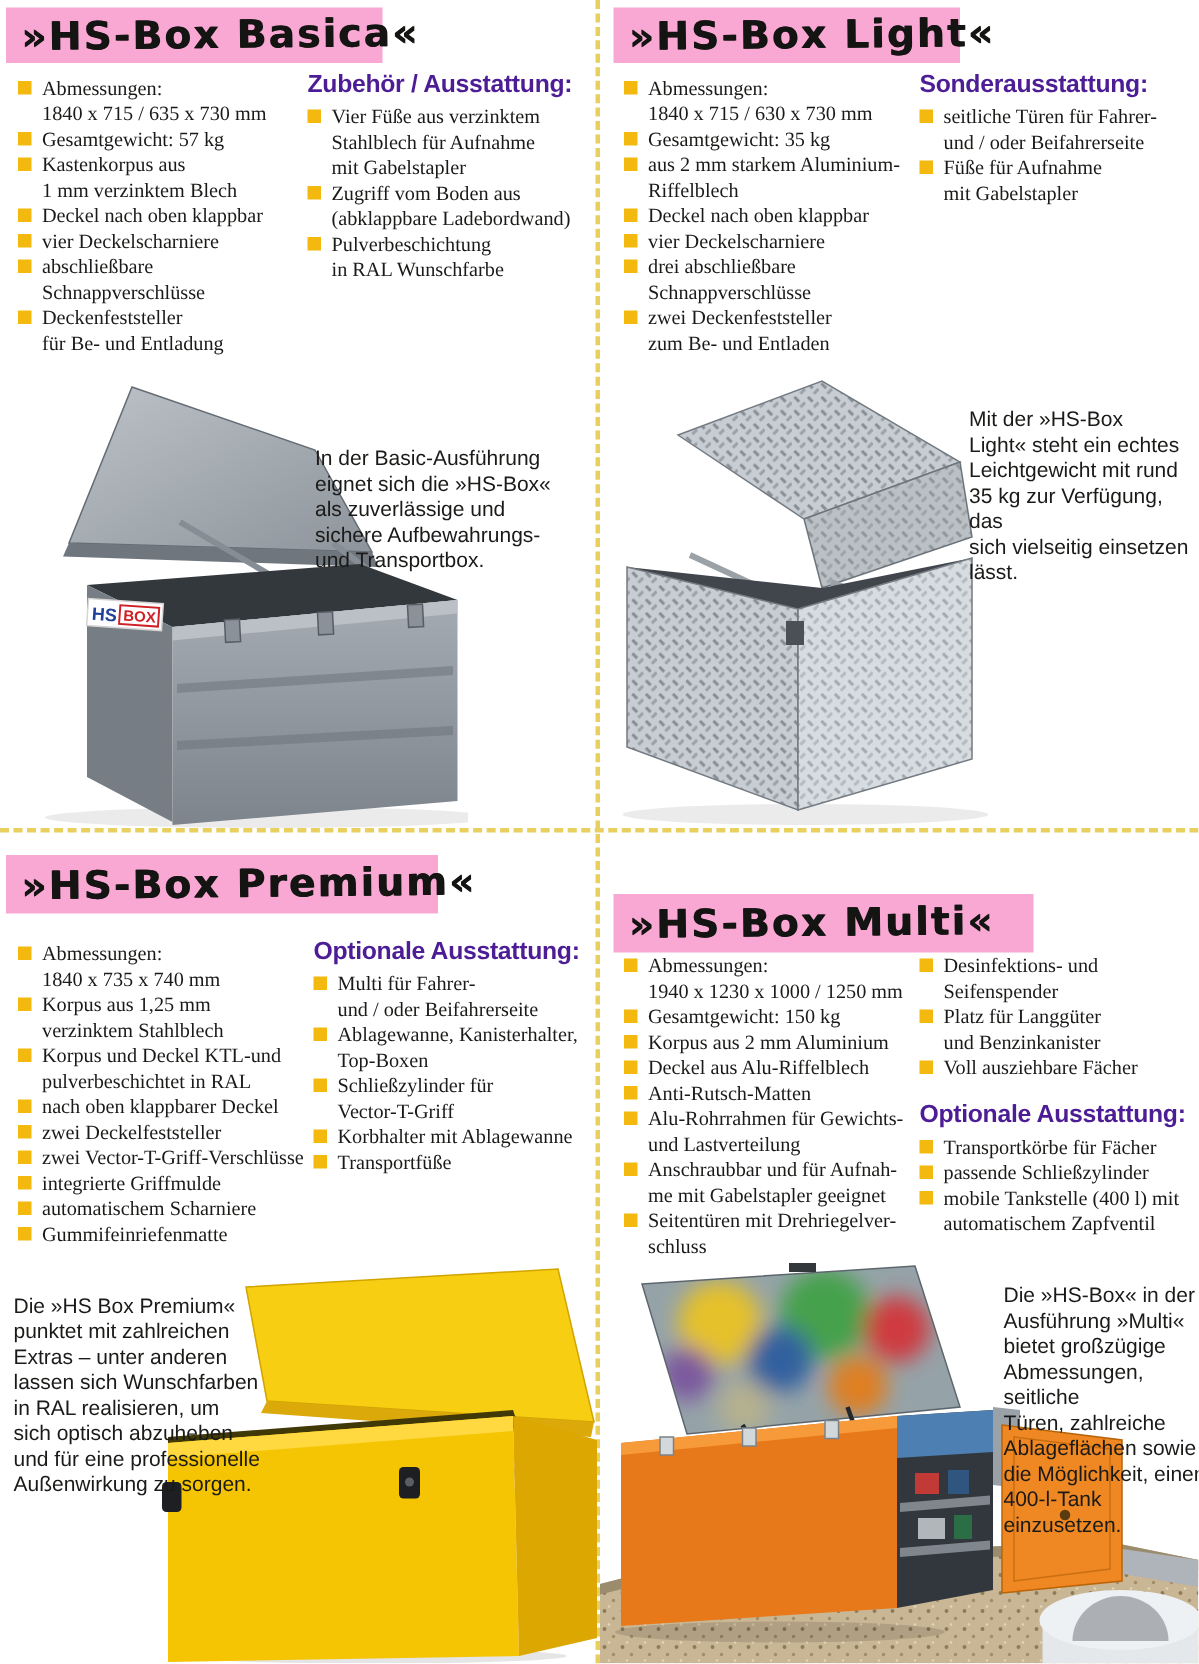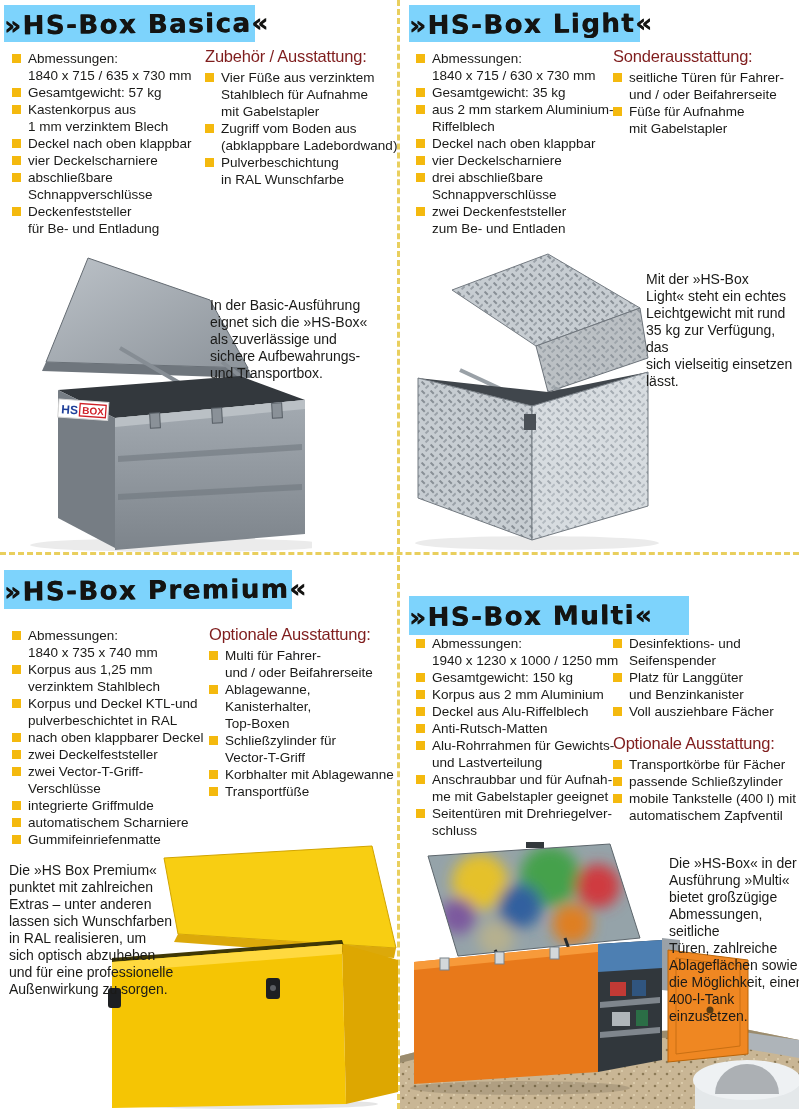--- a/index.html
+++ b/index.html
@@ -1,28 +1,28 @@
 <!DOCTYPE html>
 <html><head>
 <meta charset="utf-8">
 <style>
   html,body{margin:0;padding:0;}
   body{width:799px;height:1109px;background:#fff;font-family:"Liberation Sans",sans-serif;}
   .page{position:absolute;left:0;top:0;width:799px;height:1109px;background:#fff;overflow:hidden;}
   .divider-v{position:absolute;left:397px;top:0;height:1109px;width:0;border-left:3px dashed #e9cf5e;z-index:0;}
   .divider-h{position:absolute;top:552px;left:0;width:799px;height:0;border-top:3px dashed #e9cf5e;z-index:0;}
   .quad{position:absolute;left:0;top:0;width:799px;height:1109px;pointer-events:none;}
-  .banner{position:absolute;background:#7dd3fc;display:flex;align-items:center;box-sizing:border-box;z-index:3;}
+  .banner{position:absolute;background:#f9a8d4;display:flex;align-items:center;padding-left:10px;box-sizing:border-box;z-index:3;}
   .chalk{font-family:"DejaVu Sans",sans-serif;font-weight:700;font-size:26px;color:#141412;letter-spacing:1.5px;transform:rotate(-0.6deg);text-shadow:0.6px 0 0 #141412;white-space:nowrap;}
   .speclist{position:absolute;font-size:13.5px;line-height:17px;color:#1a1a18;z-index:4;}
-  .spec{display:flex;}
+  .spec{display:flex;font-family:Liberation Serif, serif;}
   .spec .b{flex:0 0 9px;width:9px;height:9px;background:#f4b90e;margin:4px 7px 0 0;}
   .spec .t{white-space:pre-line;}
   .rcol{position:absolute;font-size:13.5px;line-height:17px;color:#1a1a18;z-index:4;}
-  .rhead{font-size:16.5px;line-height:20px;font-weight:400;color:#7f1d1d;letter-spacing:-0.2px;margin:0 0 3px 0;}
+  .rhead{font-size:16.5px;line-height:20px;font-weight:700;color:#4c1d95;letter-spacing:-0.2px;margin:0 0 3px 0;}
   .rhead.gap{margin-top:13px;}
   .cap{position:absolute;font-size:14px;line-height:17px;color:#1a1a18;white-space:pre-line;z-index:6;}
   .ph{position:absolute;z-index:1;}
 </style>
 </head>
 <body>
 
 <div class="page">
   <div class="divider-v"></div>
   <div class="divider-h"></div>

